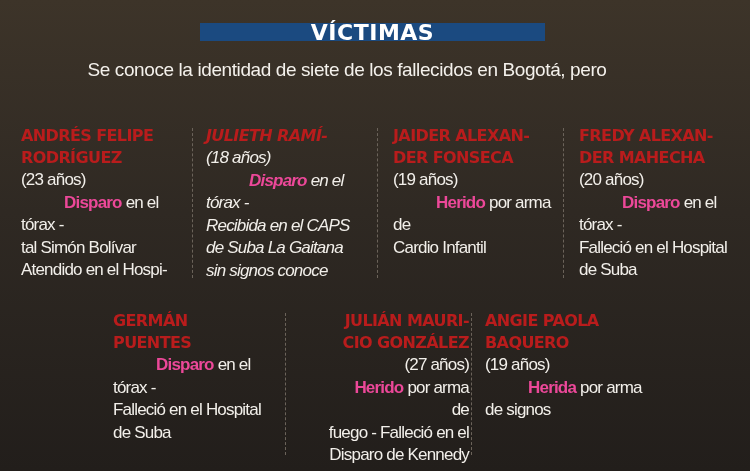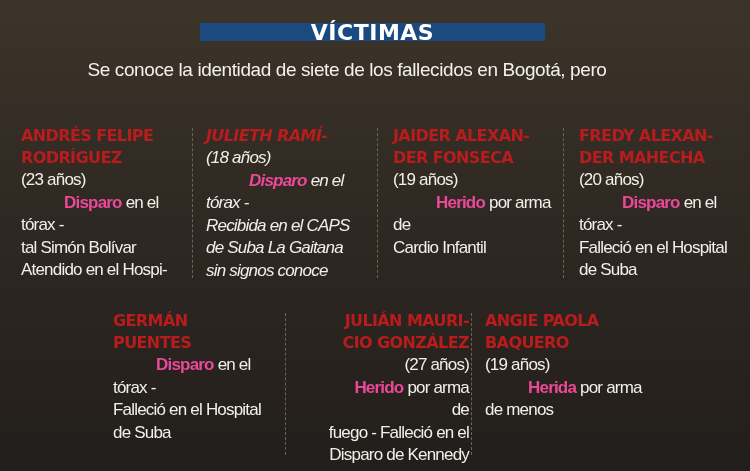--- a/index.html
+++ b/index.html
@@ -142,14 +142,14 @@
 <div class="card" style="left:485px; top:310px;">
   <div class="name">
     <div>Angie Paola</div>
     <div>Baquero</div>
   </div>
   <div>(19 años)</div>
   <div>
     <span class="cause">Herida</span>
     <span>por arma</span>
   </div>
-  <div>de menos</div>
+  <div>de signos</div>
 </div>
 
 </body></html>

